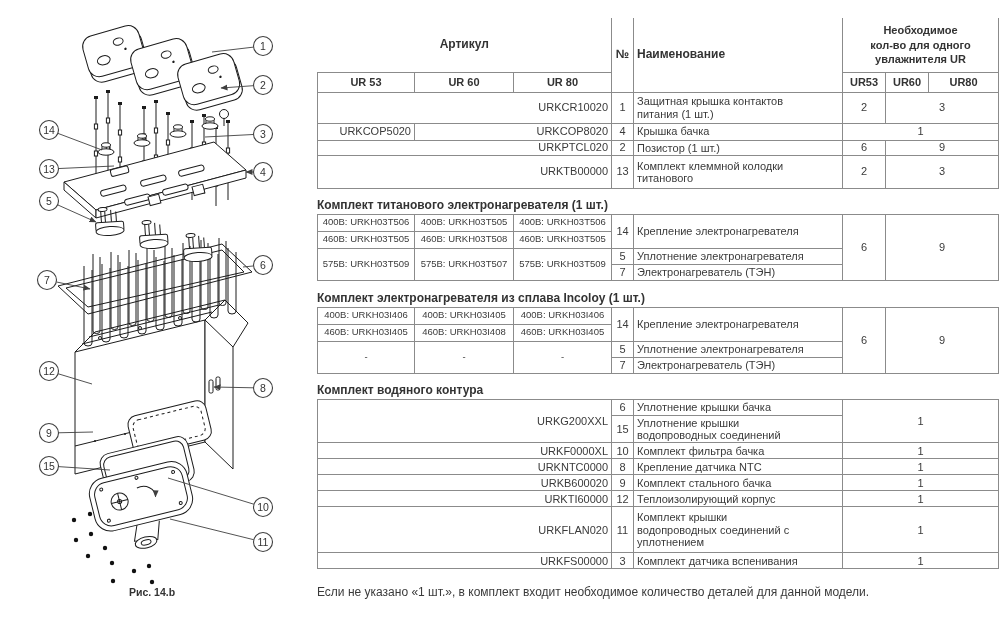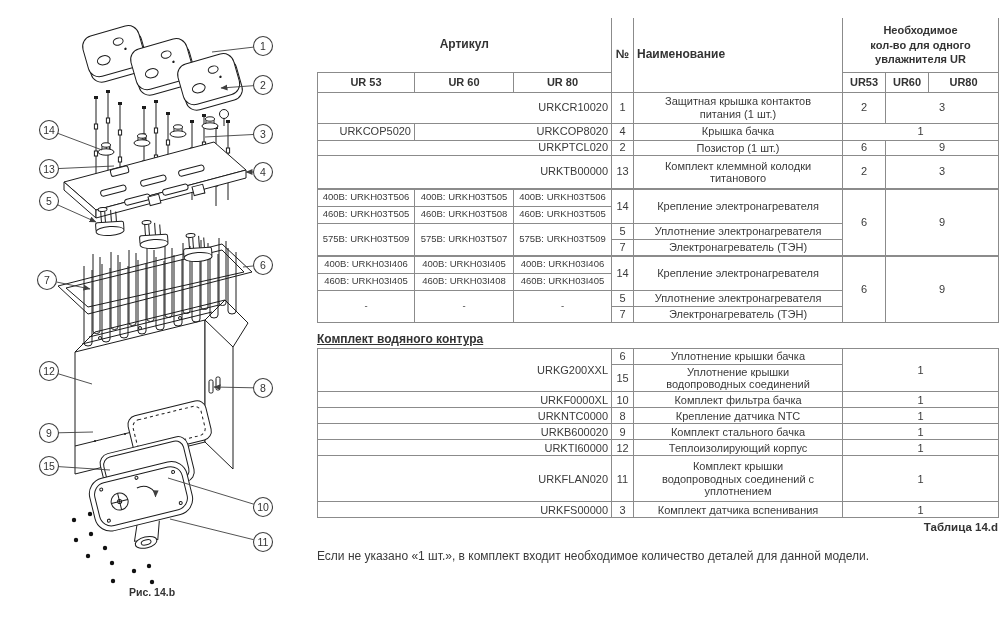--- a/index.html
+++ b/index.html
@@ -13,26 +13,26 @@
      font-size:11px;color:#3a3a3a;line-height:1.15;}
   table.tt tr:first-child td{border-top:1px solid #8b8b8b;}
   td.no-l{border-left:none;}
   .hdr{text-align:center;font-weight:bold;font-size:12px;color:#333;}
   .nm-h{text-align:left;font-weight:bold;font-size:12px;color:#333;}
   .qtyhdr{text-align:center;font-weight:bold;font-size:11px;white-space:pre-line;line-height:1.3;color:#333;margin-left:46px;}
   .subhdr{text-align:center;font-weight:bold;font-size:11px;color:#333;}
   .art{text-align:right;}
   .volt{text-align:center;font-size:9.5px;padding:0 1px;}
   .num{text-align:center;padding:0 1px;}
-  .nm{text-align:center;white-space:pre-line;line-height:1.12;padding:1px 3px;}
+  .nm{text-align:left;white-space:pre-line;line-height:1.12;padding:1px 3px;}
   .qty{text-align:center;}
   .sec-title{font-weight:bold;font-size:12px;color:#333;}
   #st2{margin:9px 0 2px 0;}
   #st3{margin:10px 0 2px 0;}
-  #st4{margin:9px 0 2px 0;text-decoration:underline;}
+  #st4{margin:9px 0 2px 0;}
   #t1{margin-top:18px;}
   .tbl-caption{margin-top:3px;width:681px;text-align:right;font-weight:bold;font-size:11.5px;color:#333;}
   .footnote{margin-top:16px;font-size:12px;color:#3a3a3a;}
   
   .ln{stroke:#1c1c1c;fill:none;stroke-width:1;}
   .lnw{stroke:#1c1c1c;fill:#fff;stroke-width:1;}
   .leader{stroke:#3f3f3f;stroke-width:0.9;fill:none;}
   .co-circle{fill:#fff;stroke:#3f3f3f;stroke-width:1.1;}
   .co-num{font-family:"Liberation Sans",sans-serif;font-size:10.5px;fill:#333;text-anchor:middle;}
   .fig-caption{font-family:"Liberation Sans",sans-serif;font-size:10.5px;font-weight:bold;fill:#333;text-anchor:middle;}
@@ -322,20 +322,21 @@
         <td class="art" colspan="3">URKTB00000</td>
         <td class="num">13</td>
         <td class="nm">Комплект клеммной колодки
 титанового</td>
         <td class="qty">2</td>
         <td class="qty" colspan="2">3</td>
       </tr>
     </tbody>
       </table>
 
+    <div class="sec-title" id="st2">Комплект титанового электронагревателя (1 шт.)</div>
     <table class="tt" id="t2">
       <colgroup>
           <col style="width:97px">
           <col style="width:99px">
           <col style="width:98px">
           <col style="width:22px">
           <col style="width:209px">
           <col style="width:43px">
           <col style="width:43px">
           <col style="width:70px">
@@ -362,20 +363,21 @@
         <td class="num">5</td>
         <td class="nm">Уплотнение электронагревателя</td>
       </tr>
       <tr style="height:16px">
         <td class="num">7</td>
         <td class="nm">Электронагреватель (ТЭН)</td>
       </tr>
     </tbody>
       </table>
 
+    <div class="sec-title" id="st3">Комплект электронагревателя из сплава Incoloy (1 шт.)</div>
     <table class="tt" id="t3">
       <colgroup>
           <col style="width:97px">
           <col style="width:99px">
           <col style="width:98px">
           <col style="width:22px">
           <col style="width:209px">
           <col style="width:43px">
           <col style="width:43px">
           <col style="width:70px">
@@ -467,16 +469,15 @@
       </tr>
       <tr style="height:16px">
         <td class="art" colspan="3">URKFS00000</td>
         <td class="num">3</td>
         <td class="nm">Комплект датчика вспенивания</td>
         <td class="qty" colspan="3">1</td>
       </tr>
     </tbody>
       </table>
 
-    <div class="tbl-caption">Таблица 14.d</div>
     <div class="footnote">Если не указано «1 шт.», в комплект входит необходимое количество деталей для данной модели.</div>
   </div>
 </div>
 
 </body></html>

